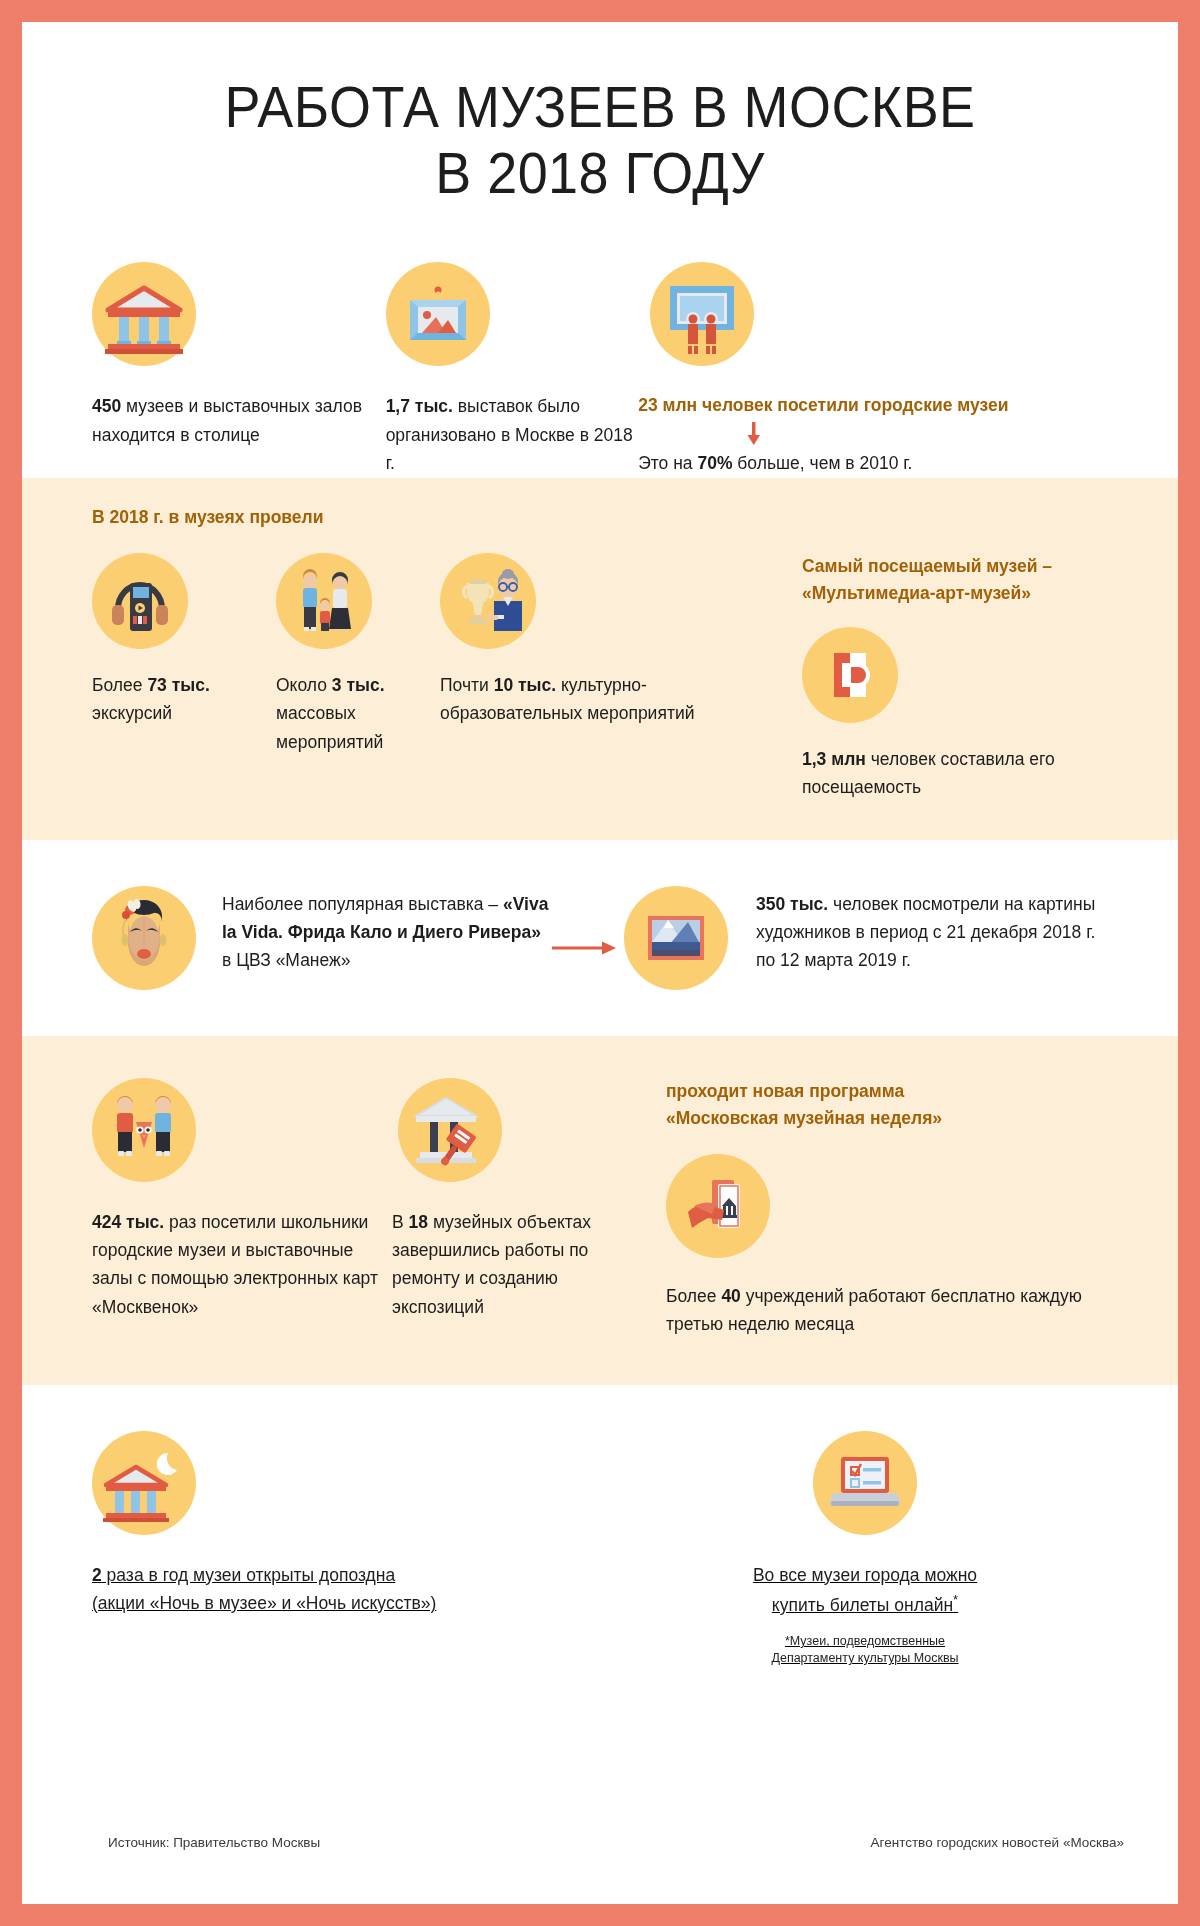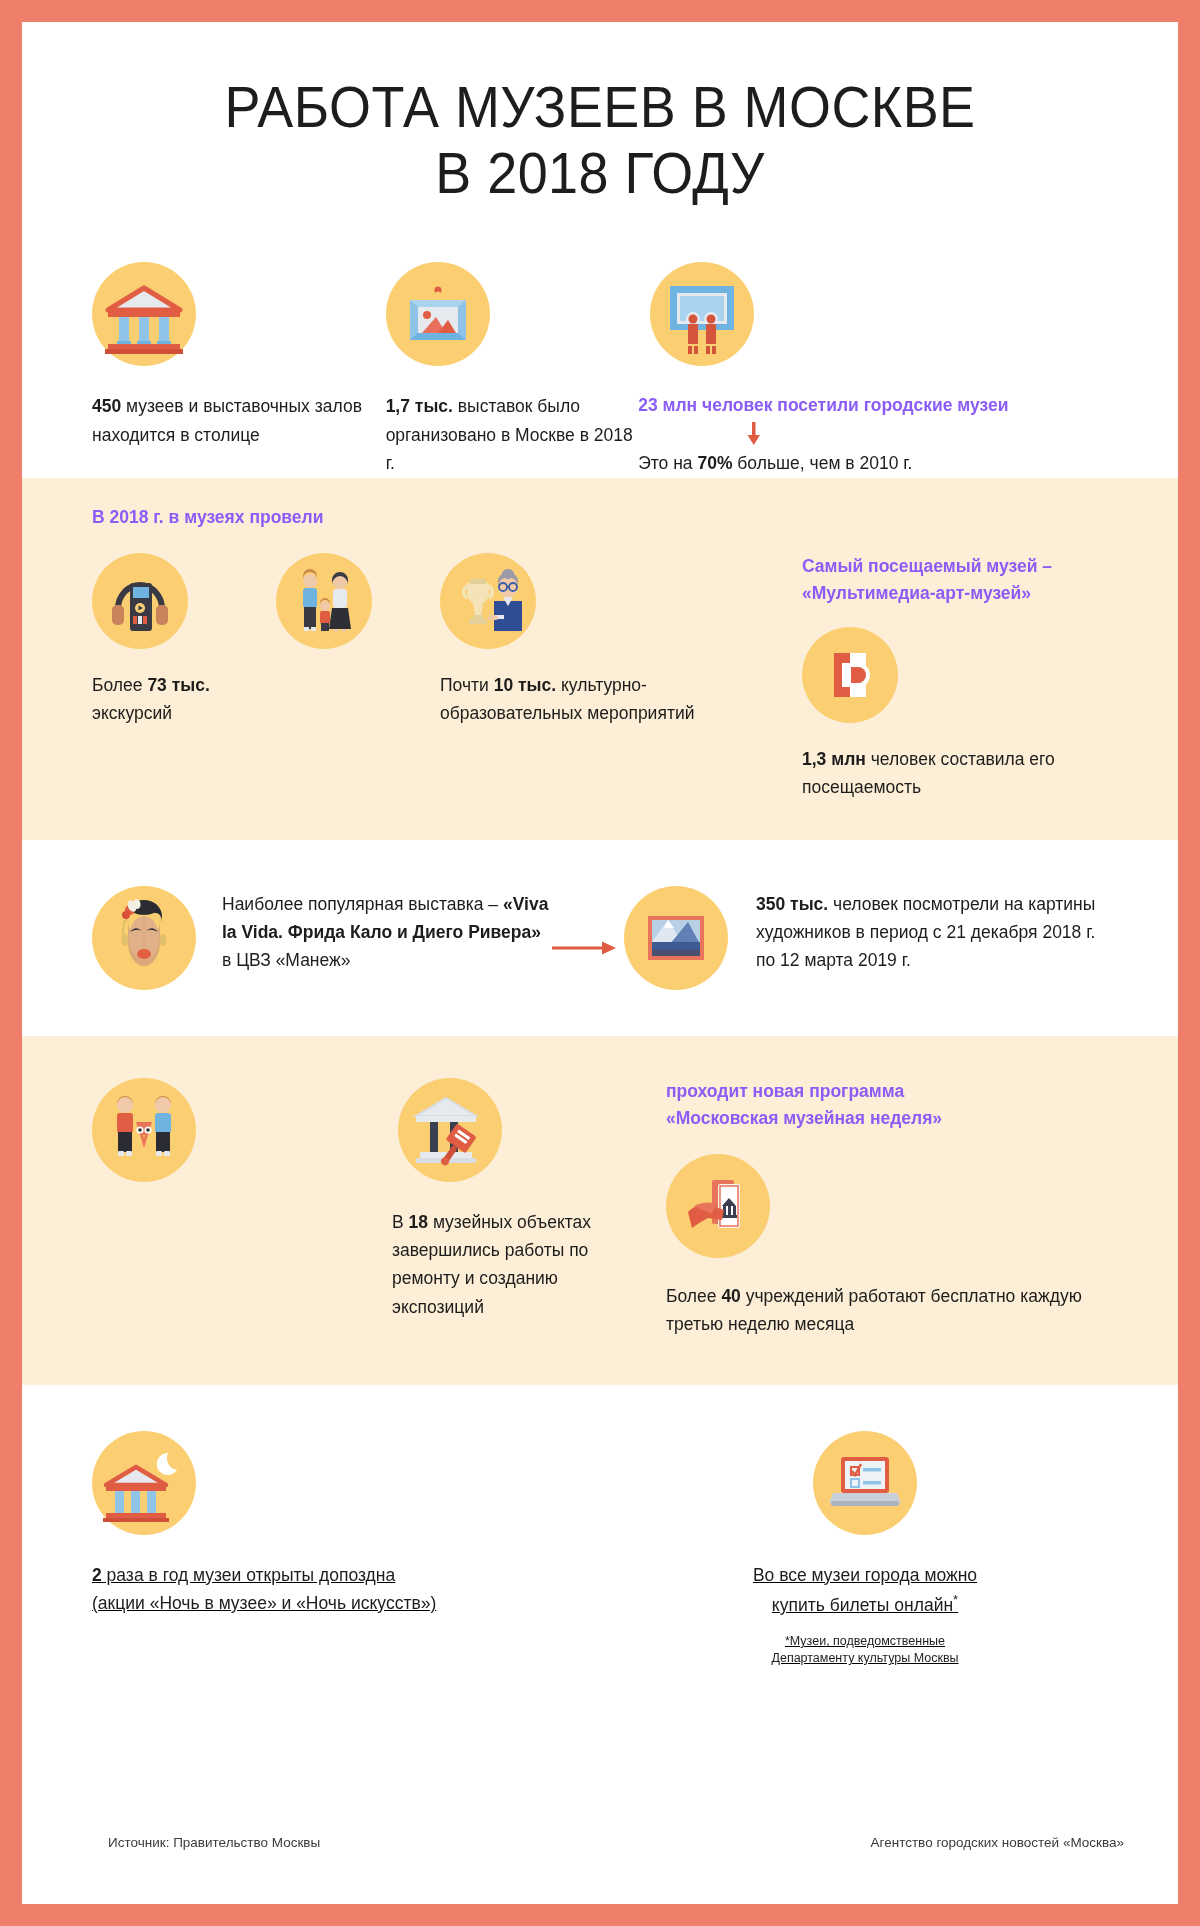--- a/index.html
+++ b/index.html
@@ -56,21 +56,21 @@
   .txt {
     font-size: 17.5px;
     line-height: 1.62;
     color: #1d1d1b;
   }
   .txt b { font-weight: 700; }
   .hdr {
     font-size: 17.5px;
     font-weight: 700;
     line-height: 1.55;
-    color: #8b5cf6;
+    color: #a16207;
   }
 
   .row { display: flex; }
   .col { display: flex; flex-direction: column; }
 
   
   .r1 { display: flex; padding-top: 56px; }
   .r1 .cell { display: flex; flex-direction: column; }
   .r1 .cell .circle { margin-bottom: 26px; }
 
@@ -223,20 +223,23 @@
               <path d="M56 32 a8 9 0 0 1 16 0 l0 -5 a8 8 0 0 0 -16 0z" fill="#3a3a44"></path>
               <rect x="57" y="36" width="14" height="19" rx="3" fill="#e6eaee"></rect>
               <path d="M56 55 l16 0 l3 21 l-22 0z" fill="#2e2e36"></path>
               <rect x="58" y="76" width="4" height="3" fill="#f0c9a8"></rect>
               <rect x="66" y="76" width="4" height="3" fill="#f0c9a8"></rect>
               <circle cx="49" cy="53" r="5" fill="#f0c9a8"></circle>
               <path d="M44 52 a5 5 0 0 1 10 0 l0 -2 a5 5 0 0 0 -10 0z" fill="#c98a4b"></path>
               <rect x="44" y="58" width="10" height="13" rx="2" fill="#e05c43"></rect>
               <rect x="45" y="70" width="8" height="8" fill="#3a3a44"></rect>
             </svg>
+          </div>
+          <div class="txt">
+            <span>Около </span><b>3 тыс.</b><span> массовых мероприятий</span>
           </div>
         </div>
 
         <div class="col" style="width:260px;">
           <div class="circle sm" style="margin-bottom:22px;">
             <svg width="96" height="96" viewBox="0 0 96 96">
               <path d="M27 30 h22 v10 a11 11 0 0 1 -22 0z" fill="#f3e3b6"></path>
               <polygon points="31,40 45,40 41,62 35,62" fill="#f3e3b6"></polygon>
               <rect x="33" y="62" width="10" height="4" fill="#e3cf9a"></rect>
               <rect x="29" y="66" width="18" height="5" rx="1" fill="#e3cf9a"></rect>
@@ -351,20 +354,23 @@
             <rect x="64" y="73" width="6" height="5" rx="1" fill="#e6eaee"></rect>
             <rect x="72" y="73" width="6" height="5" rx="1" fill="#e6eaee"></rect>
             <path d="M44 44 h16 l-8 26z" fill="#e8745c"></path>
             <circle cx="48" cy="52" r="3.6" fill="#ffffff"></circle>
             <circle cx="56" cy="52" r="3.6" fill="#ffffff"></circle>
             <circle cx="48" cy="52" r="1.8" fill="#2b2b33"></circle>
             <circle cx="56" cy="52" r="1.8" fill="#2b2b33"></circle>
             <polygon points="50,57 54,57 52,60" fill="#f3b43f"></polygon>
           </svg>
         </div>
+        <div class="txt">
+          <b>424 тыс.</b><span> раз посетили школьники городские музеи и выставочные залы с помощью электронных карт «Москвенок»</span>
+        </div>
       </div>
 
       <div class="col" style="width:250px;">
         <div class="circle" style="margin-bottom:26px; margin-left:6px;">
           <svg width="104" height="104" viewBox="0 0 104 104">
             <polygon points="48,20 78,38 18,38" fill="#e6eaee"></polygon>
             <polygon points="48,20 78,38 18,38" fill="none" stroke="#d8dde3" stroke-width="2"></polygon>
             <rect x="18" y="38" width="60" height="6" fill="#e6eaee"></rect>
             <rect x="32" y="44" width="8" height="30" fill="#3a3f52"></rect>
             <rect x="52" y="44" width="8" height="30" fill="#3a3f52"></rect>

